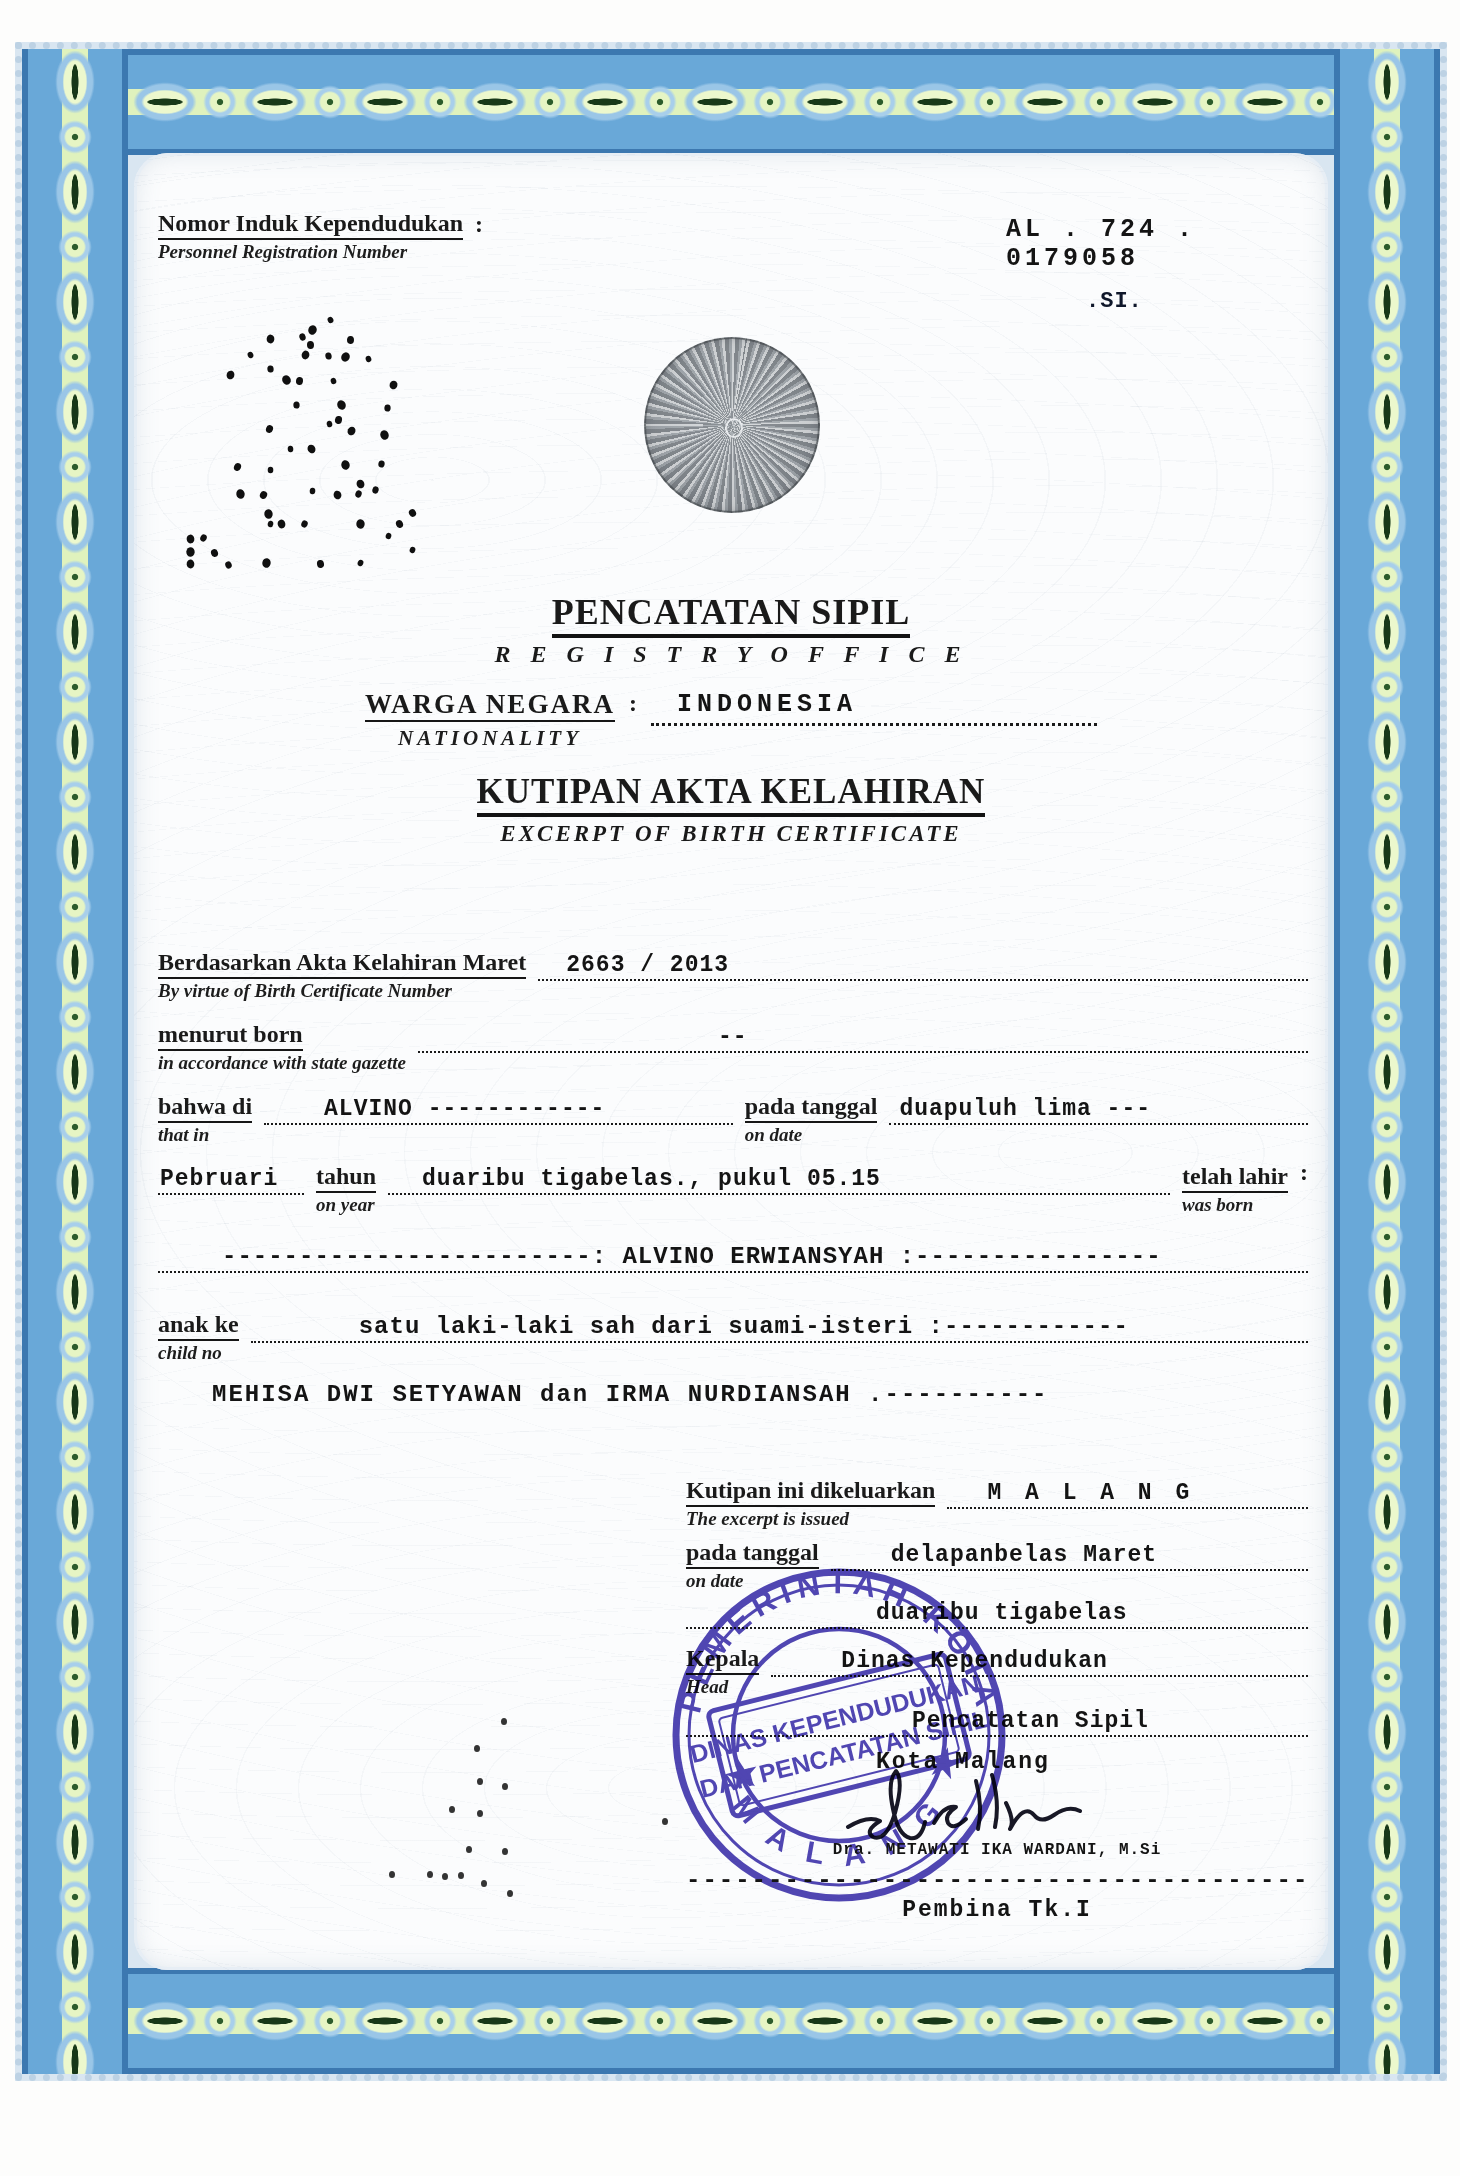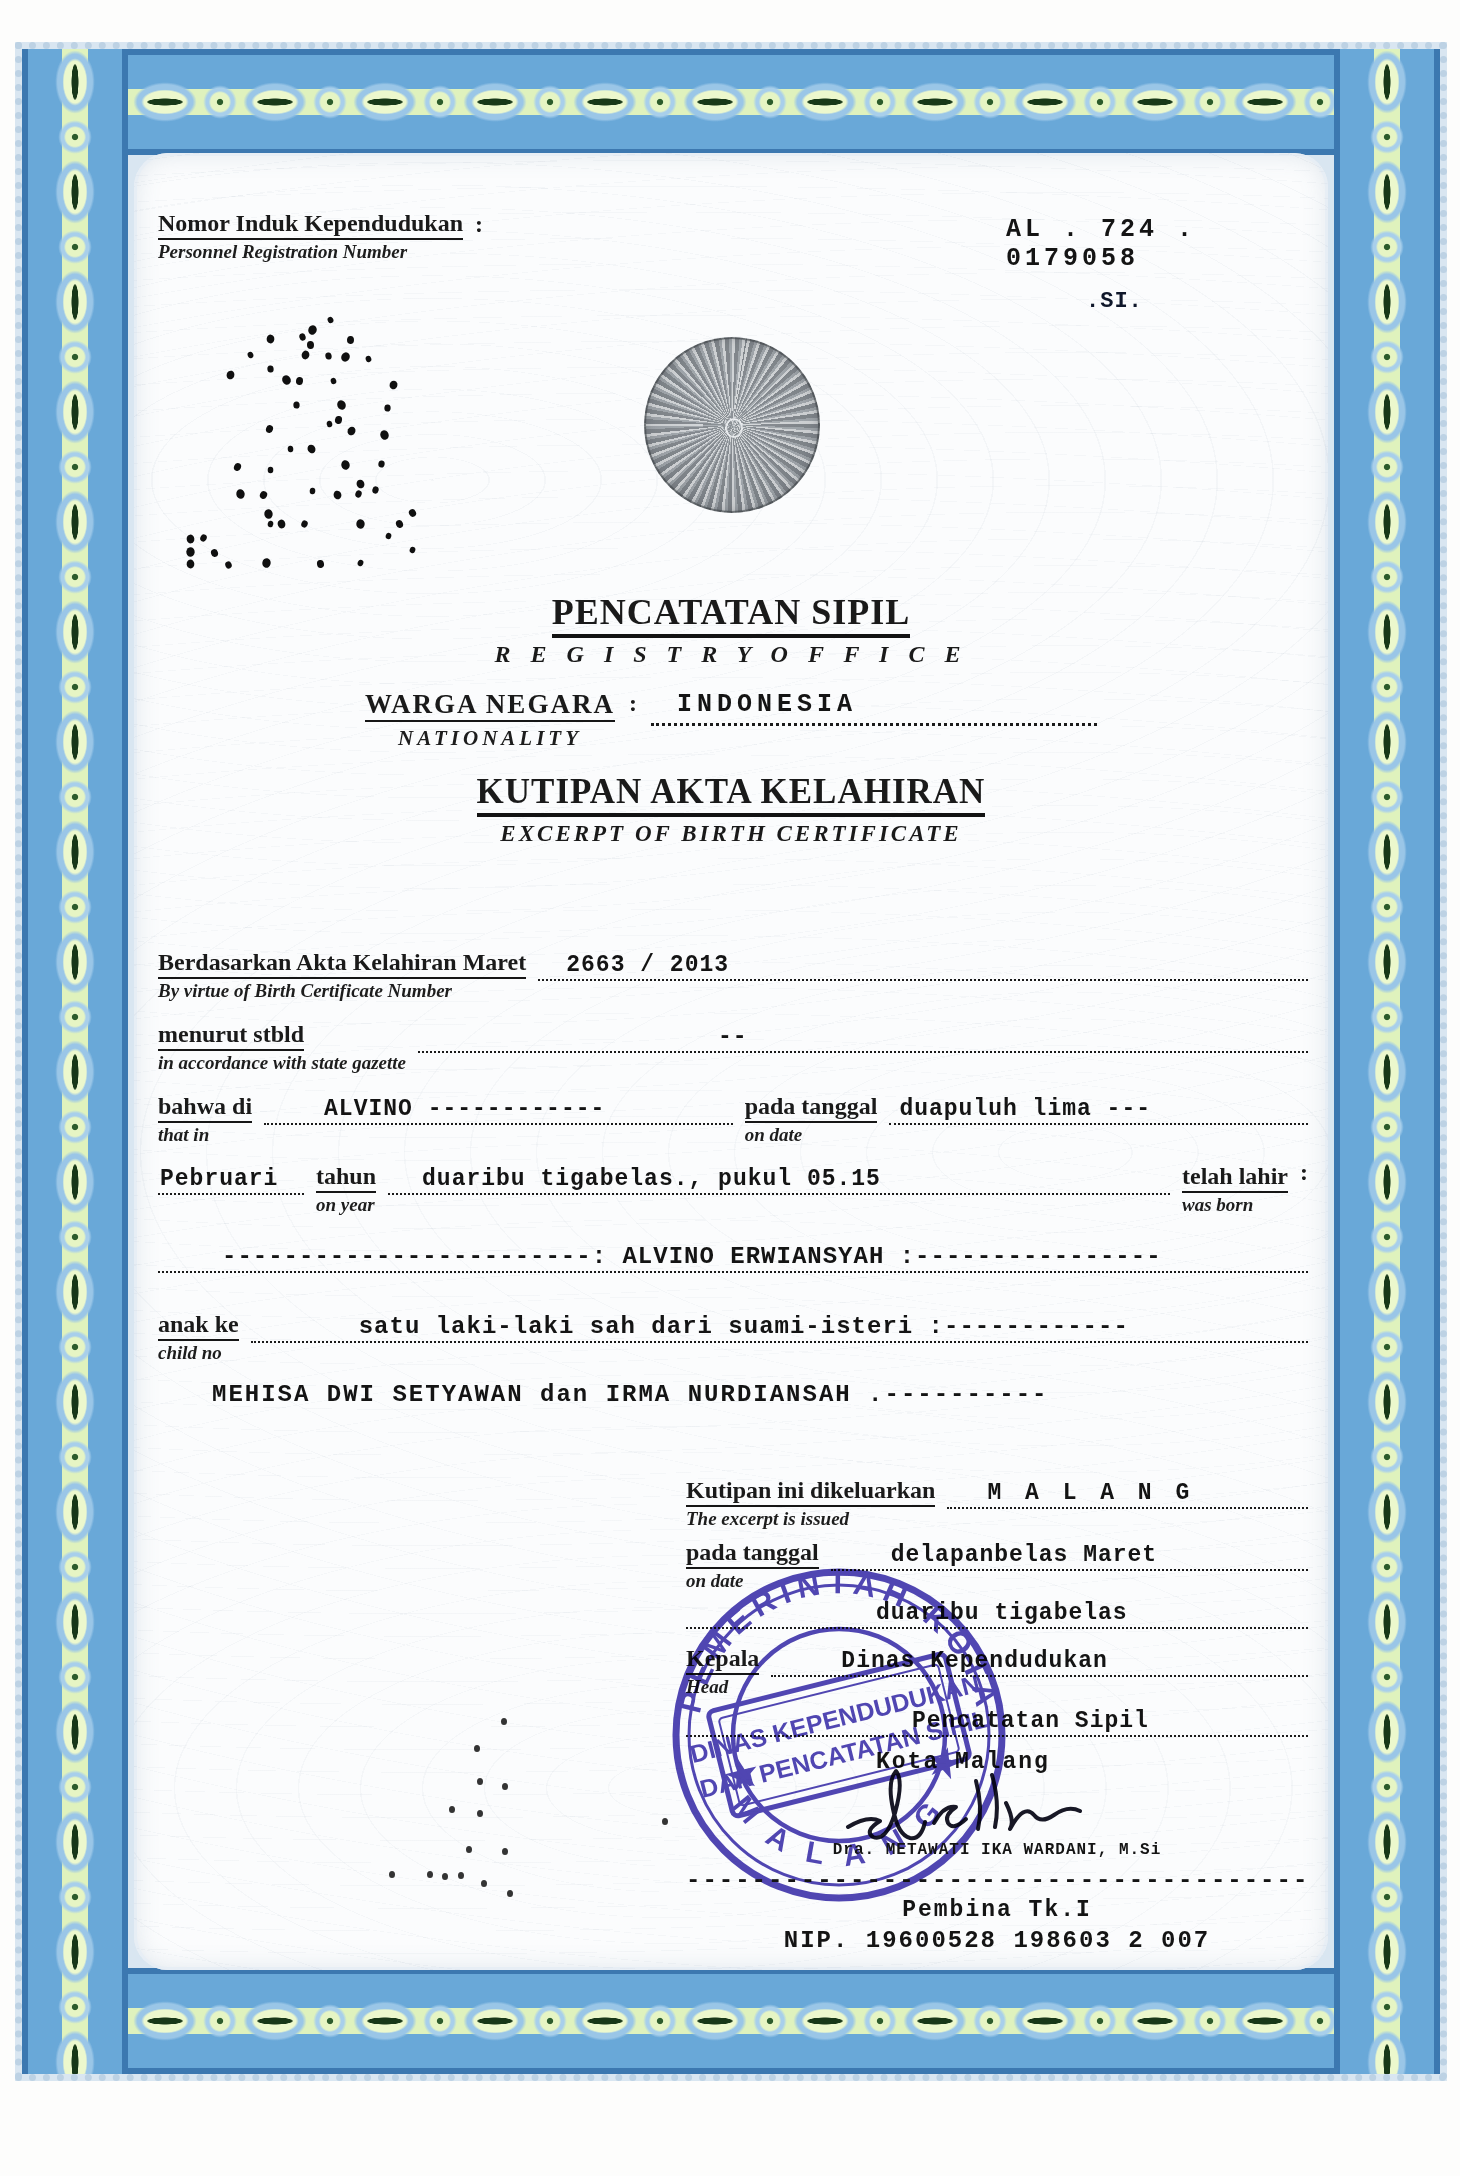--- a/index.html
+++ b/index.html
@@ -254,21 +254,21 @@
               <span class="lbl-id">Berdasarkan Akta Kelahiran Maret</span>
             </span>
           <span class="lbl-en">By virtue of Birth Certificate Number</span>
         </div>
         <span class="dv" style="padding-left:28px;">2663 / 2013</span>
       </div>
 
       <div class="row" style="left:24px;right:20px;top:864px;">
         <div class="cell">
           <span class="main">
-              <span class="lbl-id">menurut stbld</span>
+              <span class="lbl-id">menurut born</span>
             </span>
           <span class="lbl-en">in accordance with state gazette</span>
         </div>
         <span class="dv" style="padding-left:300px;">--</span>
       </div>
 
       <div class="row" style="left:24px;right:20px;top:936px;">
         <div class="cell">
           <span class="main">
               <span class="lbl-id">bahwa di</span>
@@ -391,17 +391,16 @@
           <rect x="-122" y="-54" width="244" height="108" rx="6" fill="none" stroke="#4439ae" stroke-width="5"></rect>
           <rect x="-113" y="-45" width="226" height="90" rx="4" fill="none" stroke="#4439ae" stroke-width="2"></rect>
           <text y="-8" text-anchor="middle" font-family="Liberation Sans, sans-serif" font-size="25" font-weight="bold" fill="#4439ae">DINAS KEPENDUDUKAN</text>
           <text y="28" text-anchor="middle" font-family="Liberation Sans, sans-serif" font-size="25" font-weight="bold" fill="#4439ae">DAN PENCATATAN SIPIL</text>
         </g>
       </svg>
 
       <div class="mono sigblock sig-name">Dra. METAWATI IKA WARDANI, M.Si</div>
       <div class="mono sigblock sig-dash">------------------------------------------------</div>
       <div class="mono sigblock sig-rank">Pembina Tk.I</div>
-      <div class="mono sigblock sig-nip">NIP. 19600528 198603 2 007</div>
 
     </div>
   </div>
 </div>
 
 </body></html>

